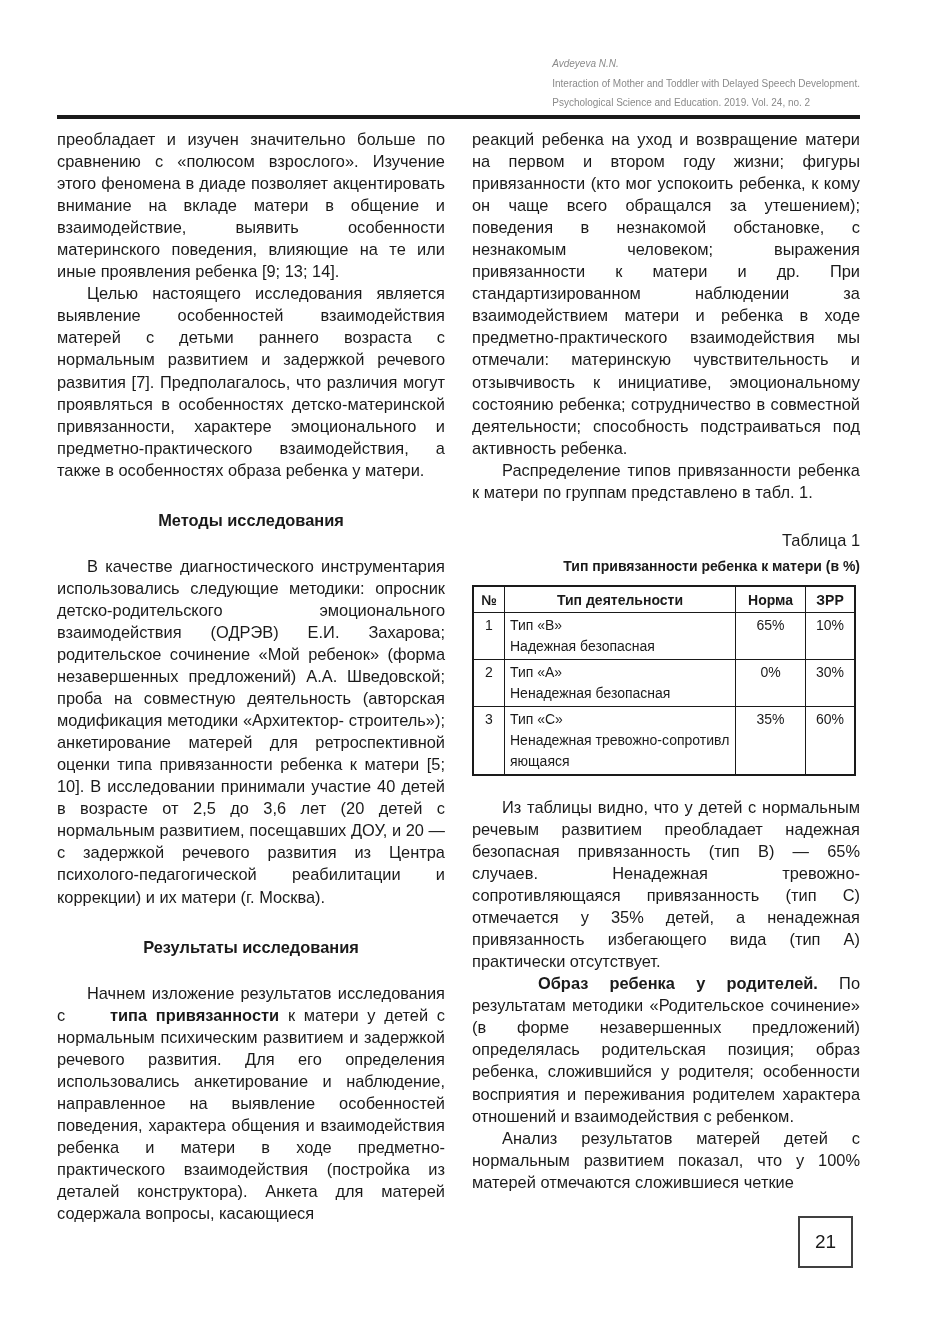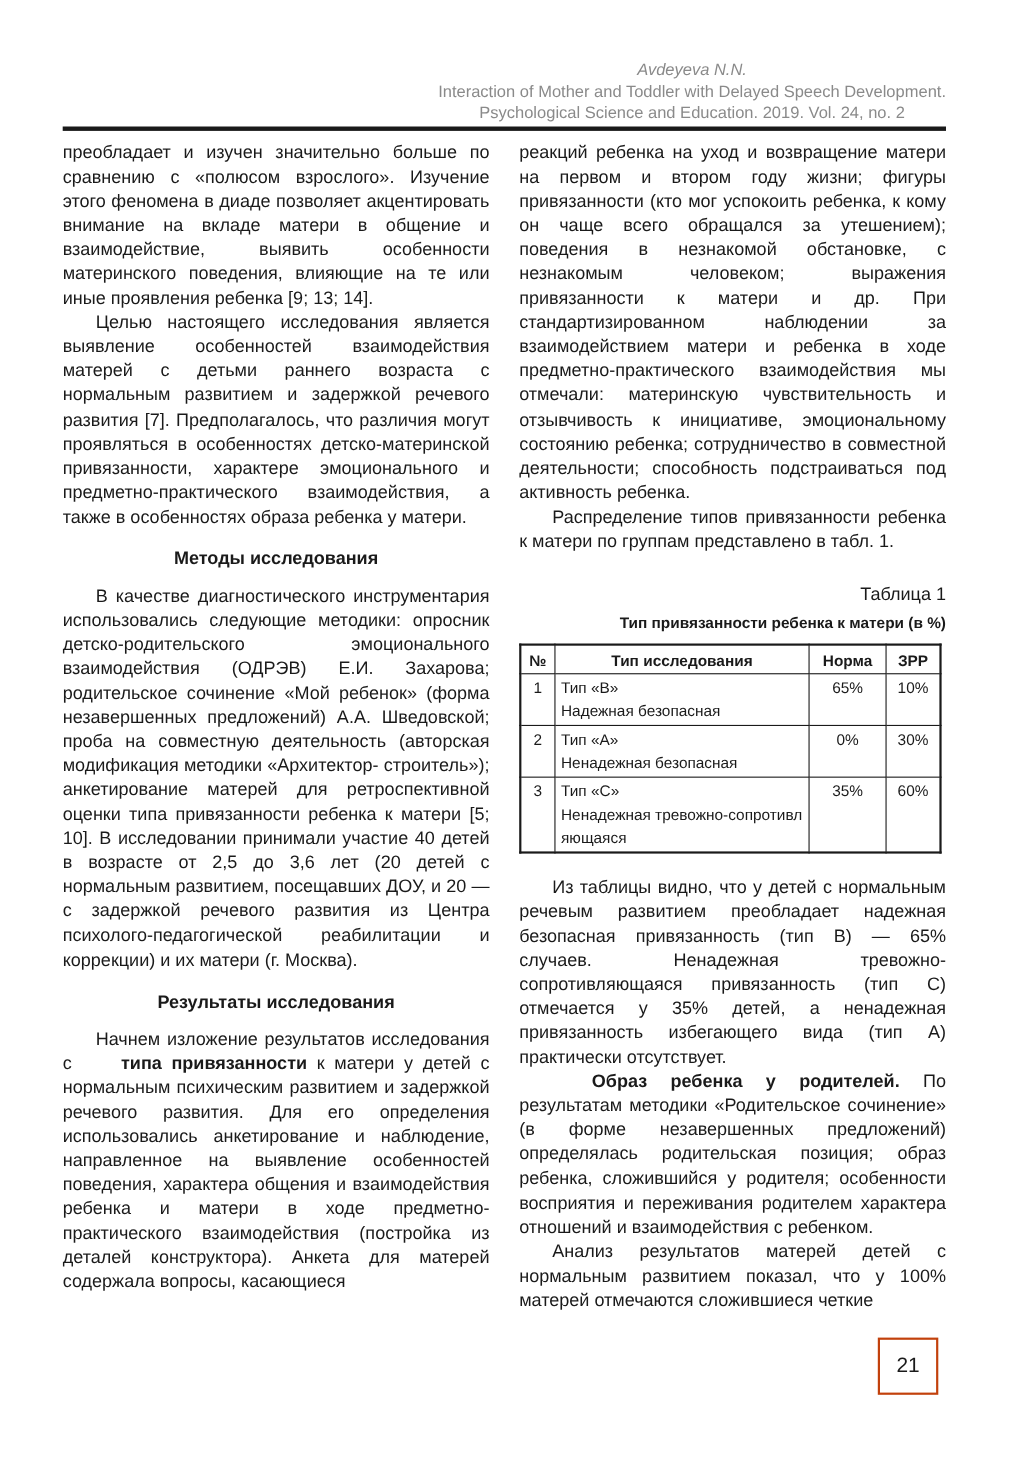--- a/index.html
+++ b/index.html
@@ -1,42 +1,42 @@
 <!DOCTYPE html>
 <html><head>
 <meta charset="utf-8">
 <style>
   html, body { margin: 0; padding: 0; background: #ffffff; }
   body { width: 933px; height: 1329px; position: relative; overflow: hidden;
          font-family: "Liberation Sans", sans-serif; color: #1a1a1a; }
-  .header { position: absolute; right: 73px; top: 54px; text-align: center;
-            color: #8a8a8a; font-size: 15px; line-height: 19.5px; }
+  .header { position: absolute; right: 73px; top: 54px; text-align: left;
+            color: #8a8a8a; font-size: 10px; line-height: 19.5px; }
   .header .author { font-style: italic; }
   .header-rule { position: absolute; left: 57px; width: 803px; top: 115px; height: 4px; background: #1a1a1a; }
   .col { position: absolute; top: 128px; width: 388px; font-size: 16.4px; line-height: 22.05px; }
   .col.left { left: 57px; }
   .col.right { left: 472px; }
   .p { text-align: justify; margin: 0; text-indent: 0; }
   .p.ind { text-indent: 30px; }
   .p.noind { text-indent: 0; }
-  .h { font-weight: bold; text-align: center; margin: 4px; }
+  .h { font-weight: bold; text-align: center; margin: 16px; }
   .gap { height: 12px; }
   .gap-s { height: 8px; }
   b { font-weight: bold; margin-left: 36px; }
   .tcap { text-align: right; margin: 0; }
   .ttitle { font-weight: bold; font-size: 14px; text-align: right; margin: 4px 0 8px 0; white-space: nowrap; }
   table { border-collapse: collapse; width: 384px; margin-left: 0; font-size: 14px; line-height: 21px; }
   th, td { border: 1px solid #1a1a1a; vertical-align: top; padding: 2px 5px 2px 5px; }
   table { border: 2px solid #1a1a1a; }
   th { font-weight: bold; text-align: center; padding-top: 3px; padding-bottom: 1px; }
   td.num { text-align: center; width: 20px; }
   td.val { text-align: center; }
   td.type { text-align: left; }
   .pagenum { position: absolute; left: 798px; top: 1216px; width: 55px; height: 52px;
-             border: 2px solid #c2410c; display: flex; align-items: center; justify-content: center;
+             border: 2px solid #404040; display: flex; align-items: center; justify-content: center;
              font-size: 19px; box-sizing: border-box; }
 </style>
 </head>
 <body>
 
 <div class="header">
   <div class="author">Avdeyeva N.N.</div>
   <div>Interaction of Mother and Toddler with Delayed Speech Development.</div>
   <div>Psychological Science and Education. 2019. Vol. 24, no. 2</div>
 </div>
@@ -58,21 +58,21 @@
 <div class="col right">
   <p class="p noind">реакций ребенка на уход и возвращение матери на первом и втором году жизни; фигуры привязанности (кто мог успокоить ребенка, к кому он чаще всего обращался за утешением); поведения в незнакомой обстановке, с незнакомым человеком; выражения привязанности к матери и др. При стандартизированном наблюдении за взаимодействием матери и ребенка в ходе предметно-практического взаимодействия мы отмечали: материнскую чувствительность и отзывчивость к инициативе, эмоциональному состоянию ребенка; сотрудничество в совместной деятельности; способность подстраиваться под активность ребенка.</p>
   <p class="p ind">Распределение типов привязанности ребенка к матери по группам представлено в табл. 1.</p>
   <div style="height:26px"></div>
   <p class="tcap">Таблица 1</p>
   <p class="ttitle">Тип привязанности ребенка к матери (в %)</p>
   <table>
     <thead>
       <tr>
         <th>№</th>
-        <th>Тип исследования</th>
+        <th>Тип деятельности</th>
         <th>Норма</th>
         <th>ЗРР</th>
       </tr>
     </thead>
     <tbody>
       <tr>
         <td class="num">1</td>
         <td class="type">
             <div>Тип «В»</div>
             <div>Надежная безопасная</div>

